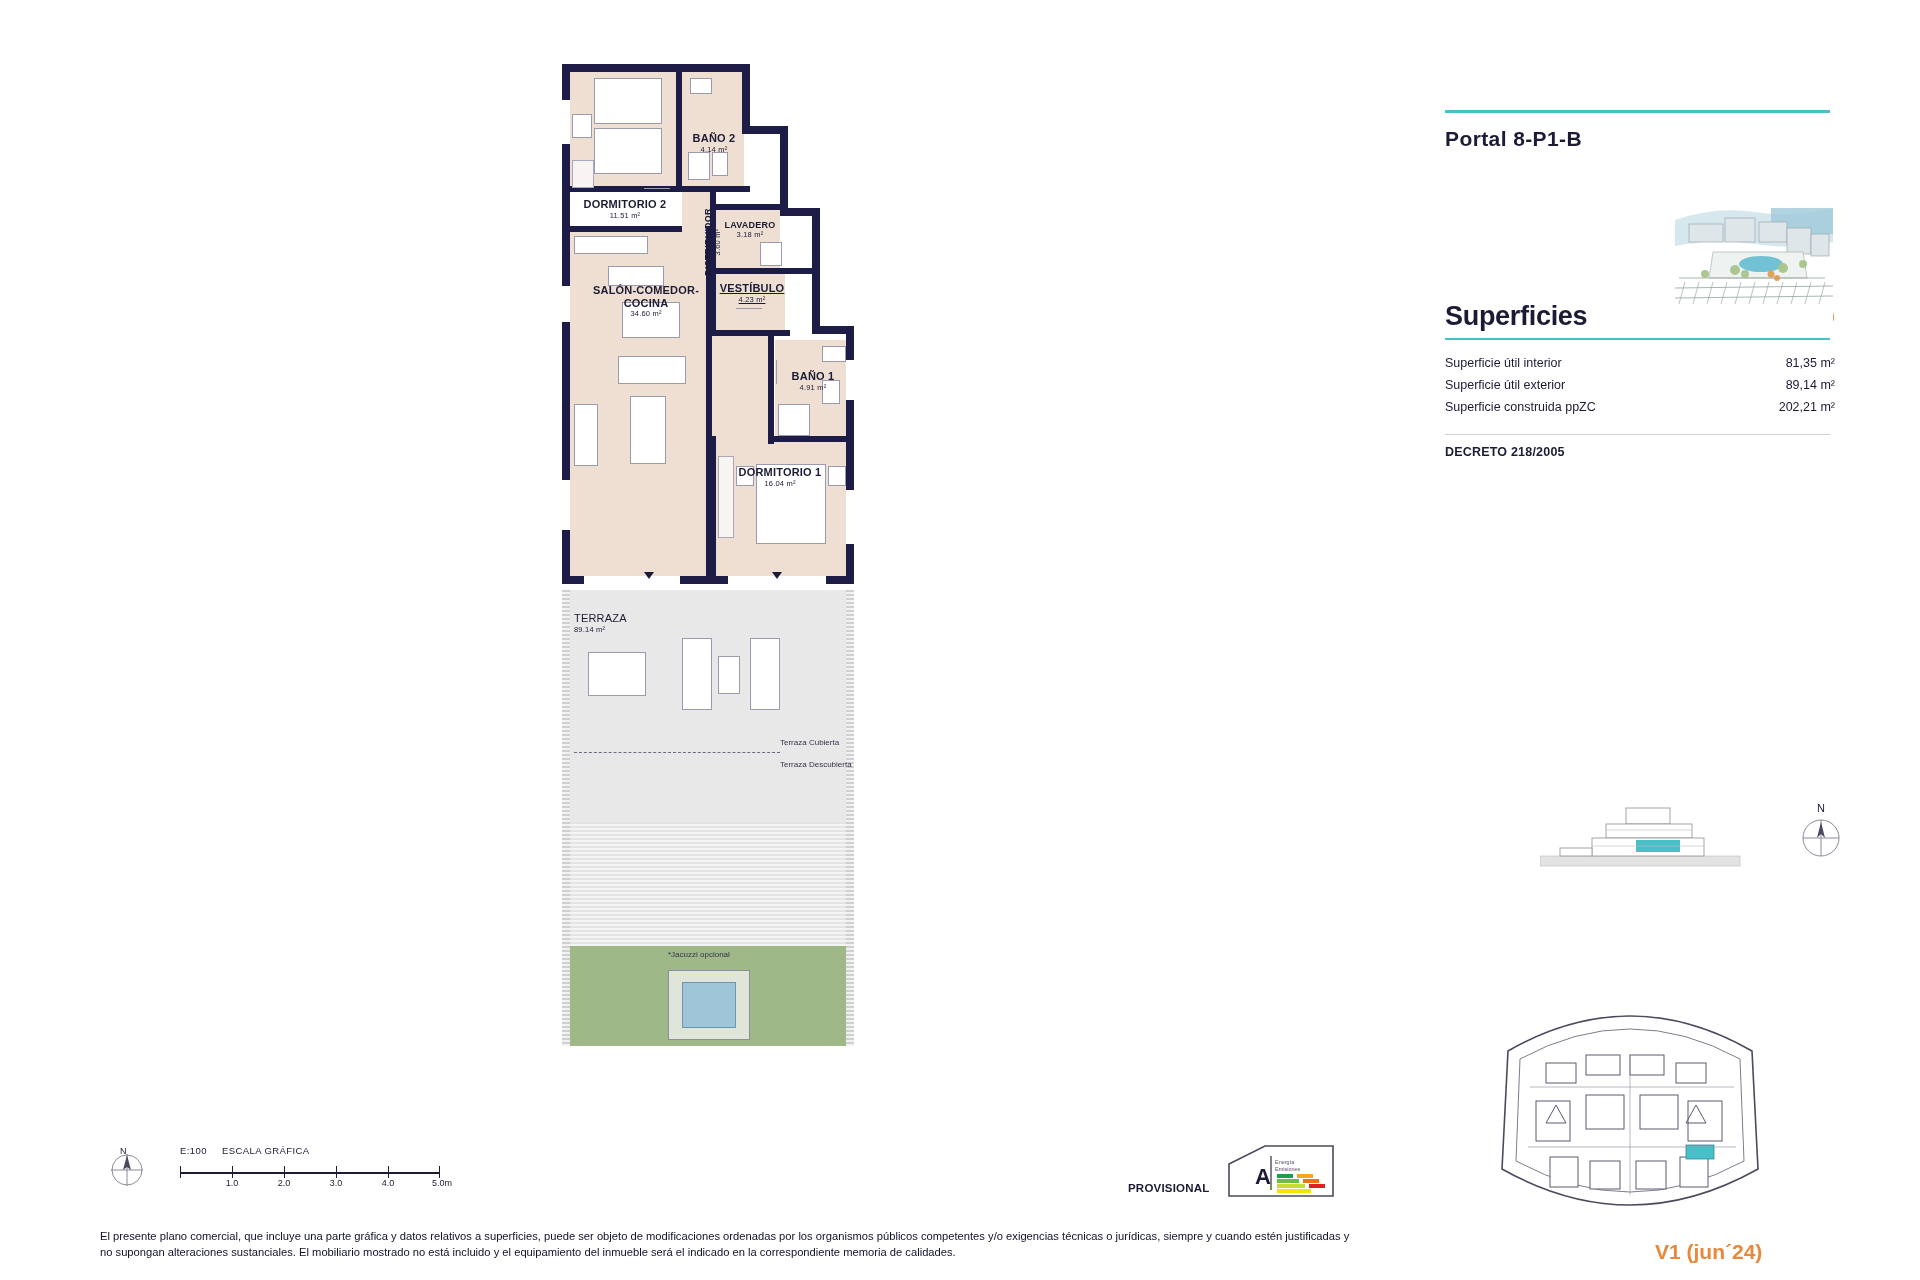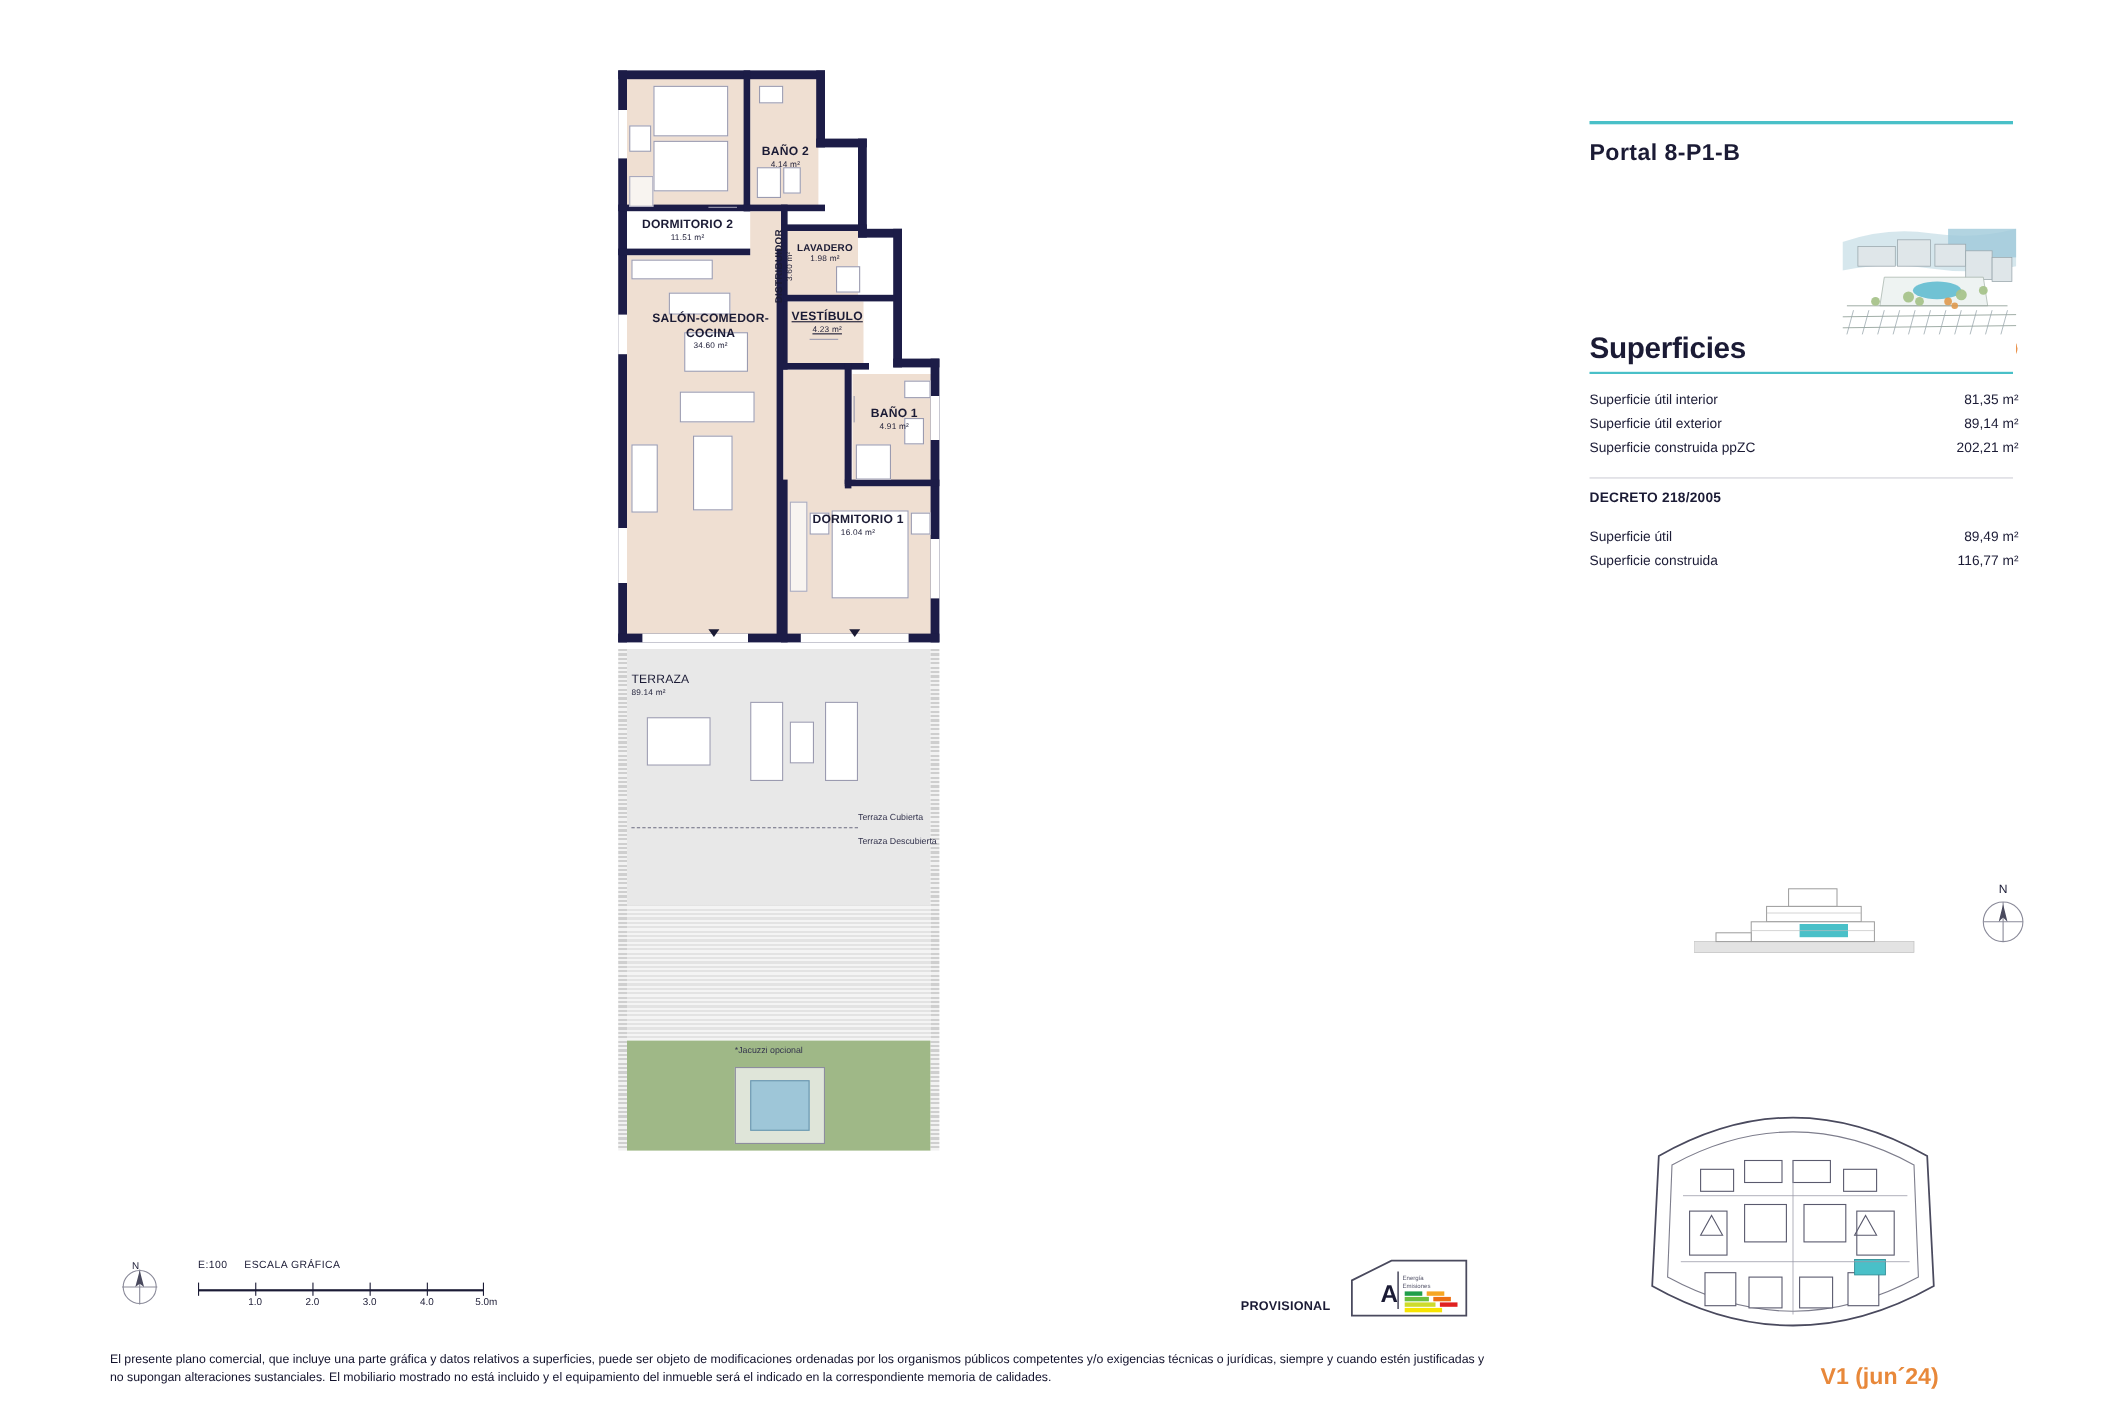--- a/index.html
+++ b/index.html
@@ -146,21 +146,21 @@
     <div class="lbl" style="left:118px;top:72px;width:72px;">
       <span>BAÑO 2</span>
       <span class="sq">4.14 m²</span>
     </div>
     <div class="lbl vert small" style="left:88px;top:172px;width:130px;">
       <span>DISTRIBUIDOR</span>
       <span class="sq">3.60 m²</span>
     </div>
     <div class="lbl small" style="left:152px;top:160px;width:76px;">
       <span>LAVADERO</span>
-      <span class="sq">1.98 m²</span>
+      <span class="sq">3.18 m²</span>
     </div>
     <div class="lbl" style="left:11px;top:224px;width:150px;">
       <span>SALÓN-COMEDOR-COCINA</span>
       <span class="sq">34.60 m²</span>
     </div>
     <div class="lbl" style="left:152px;top:222px;width:80px;text-decoration:underline;">
       <span>VESTÍBULO</span>
       <span class="sq">4.23 m²</span>
     </div>
     <div class="lbl" style="left:214px;top:310px;width:78px;">
@@ -224,30 +224,20 @@
       </div>
       <div class="row">
         <span class="k">Superficie construida ppZC</span>
         <span class="v">202,21 m²</span>
       </div>
     </div>
 
     <div class="sep"></div>
 
     <div class="dec">DECRETO 218/2005</div>
-    <div class="rows">
-      <div class="row">
-        <span class="k">Superficie útil</span>
-        <span class="v">89,49 m²</span>
-      </div>
-      <div class="row">
-        <span class="k">Superficie construida</span>
-        <span class="v">116,77 m²</span>
-      </div>
-    </div>
   </div>
 
   <div class="render">
     <svg width="158" height="150" viewBox="0 0 158 150">
       <rect x="0" y="0" width="158" height="150" fill="#ffffff"></rect>
       <path d="M0,42 Q40,28 80,34 Q120,40 158,30 L158,64 Q120,72 80,66 Q40,60 0,68 Z" fill="#cfe3ea" opacity=".85"></path>
       <rect x="96" y="30" width="62" height="26" fill="#9fc9d9" opacity=".8"></rect>
       <g fill="#dfe6e9" stroke="#9aa7ad" stroke-width=".7">
         <rect x="14" y="46" width="34" height="18"></rect>
         <rect x="50" y="40" width="30" height="24"></rect>

